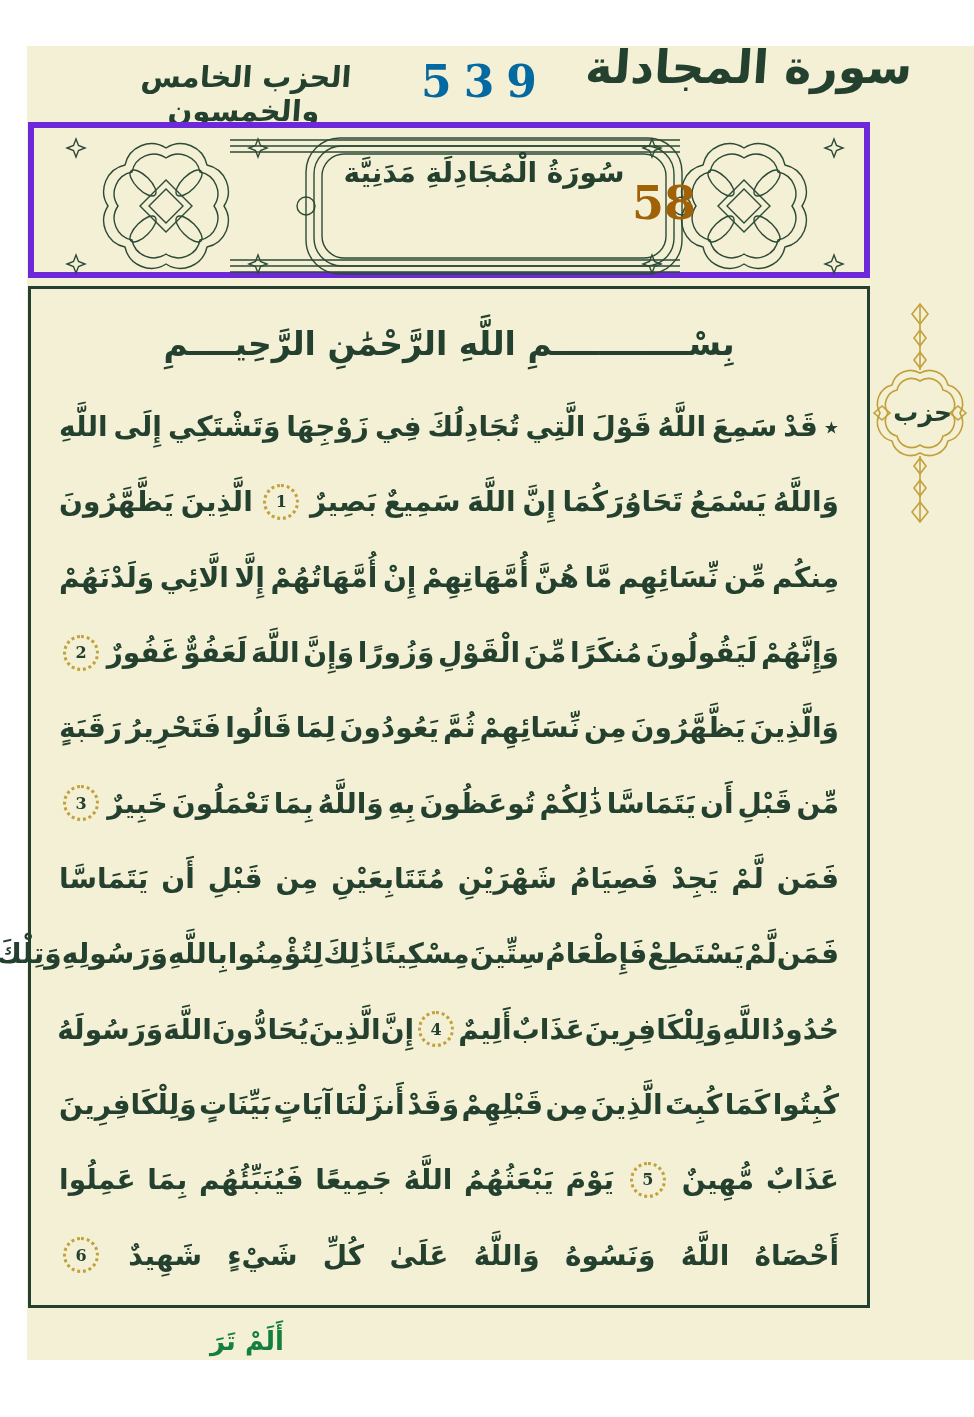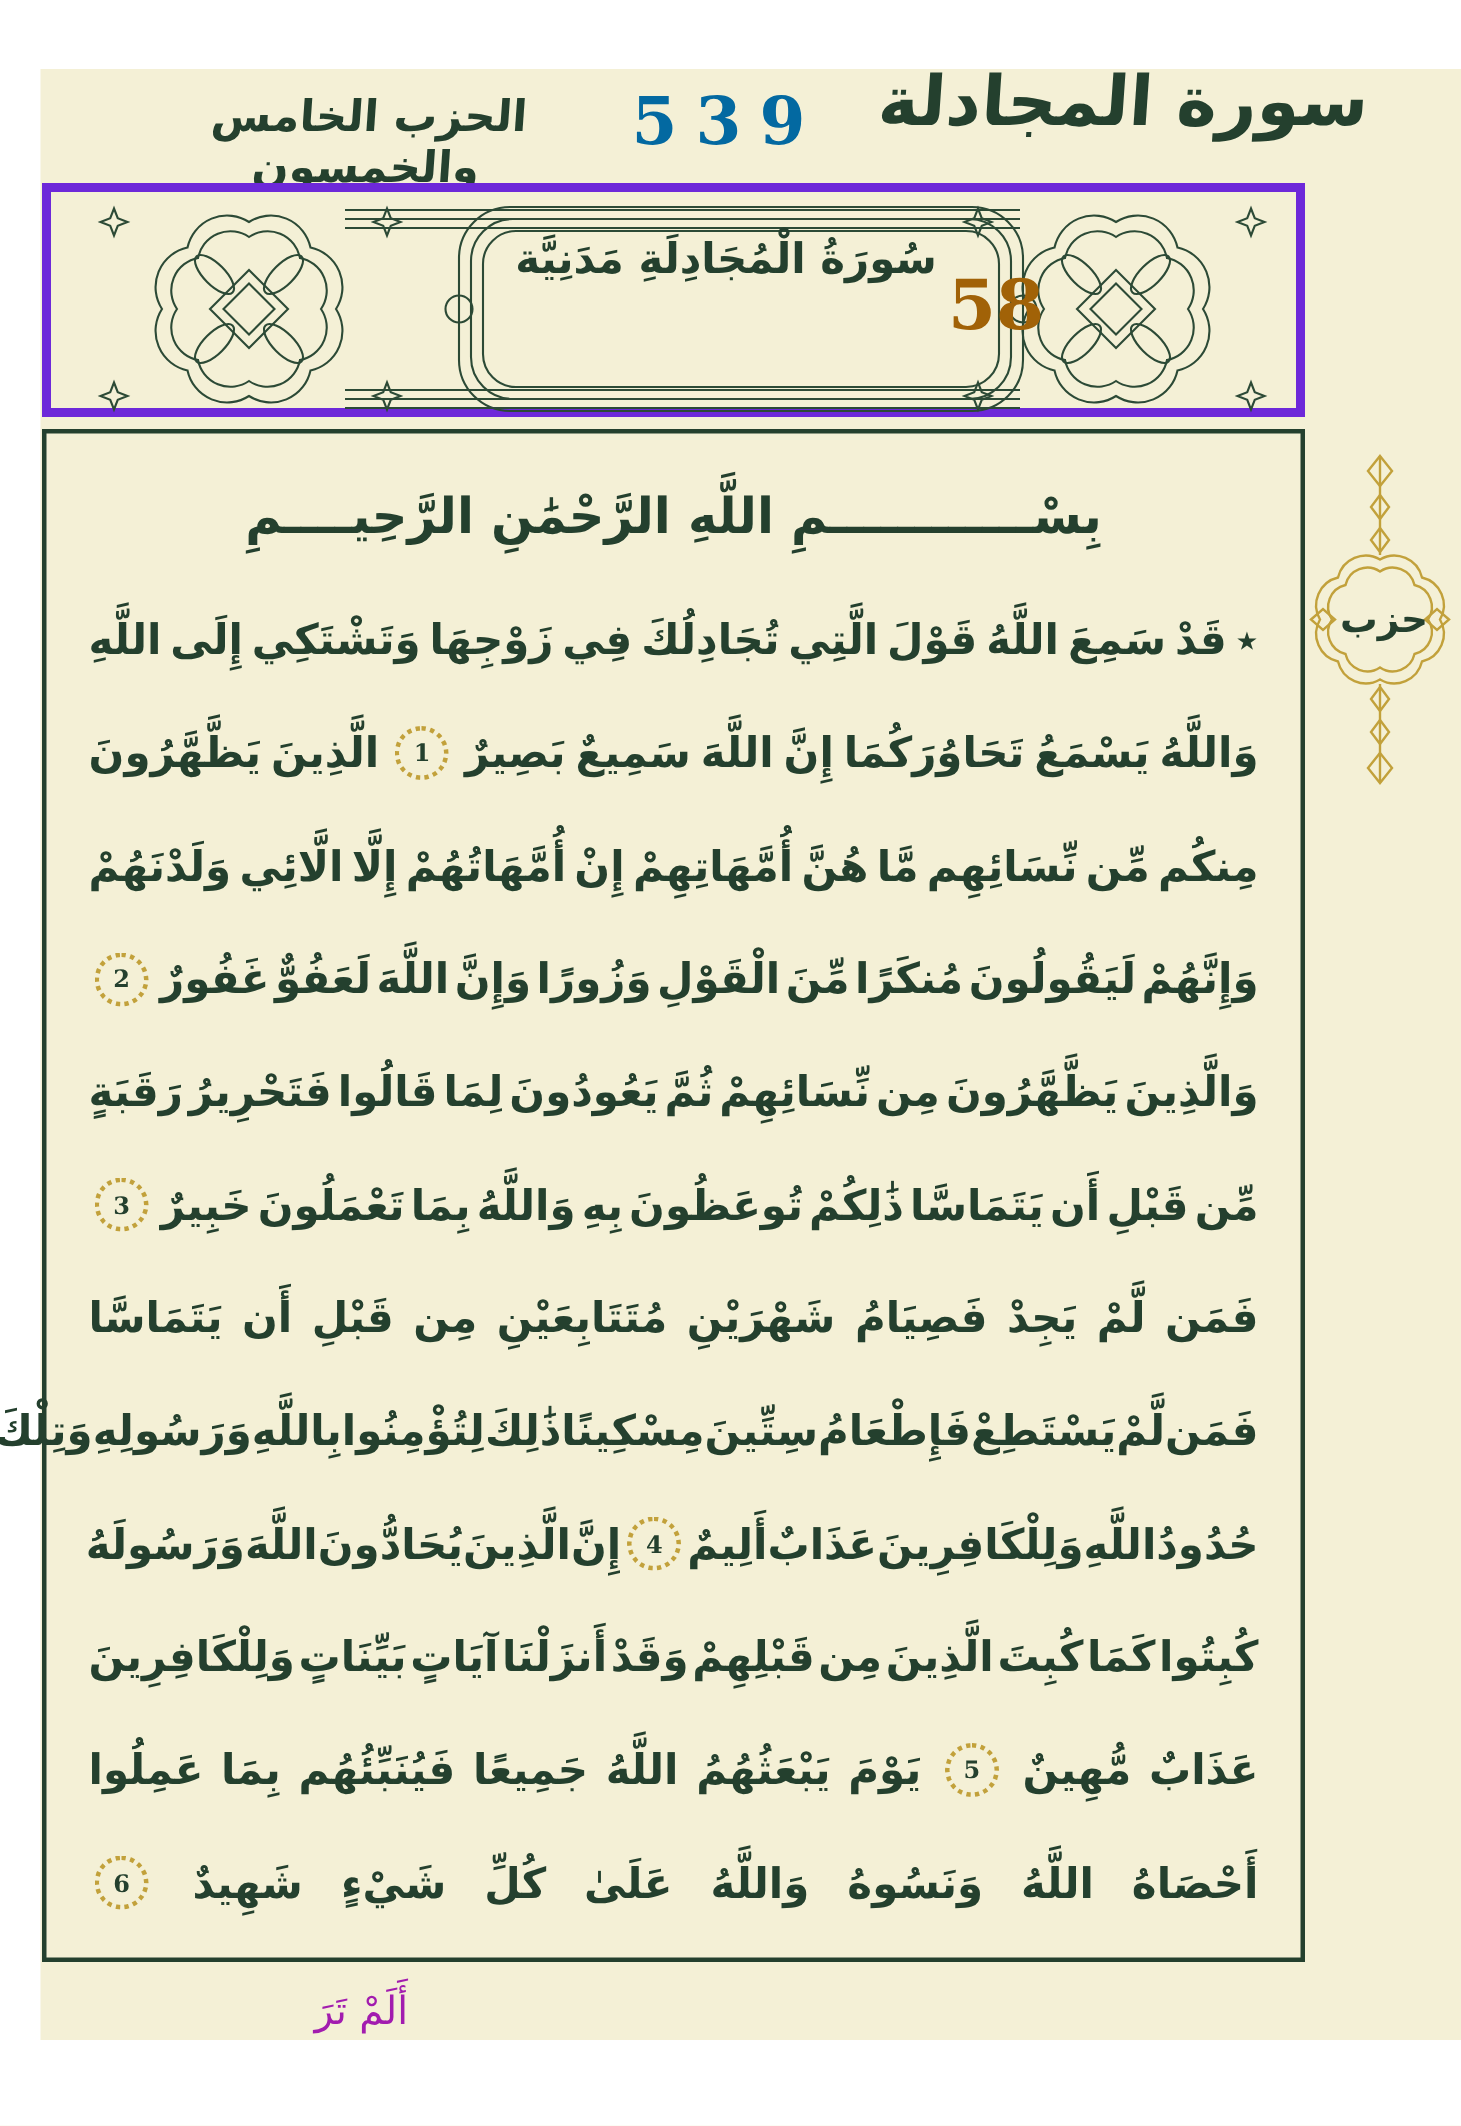--- a/index.html
+++ b/index.html
@@ -52,22 +52,22 @@
            font-family:"DejaVu Serif", serif; font-size:16px; font-weight:bold;
            color:#24402e; }
 
   
   .margin-orn { position:absolute; left:868px; top:298px; width:104px; height:230px; }
   .margin-hizb-word { position:absolute; left:890px; top:398px; width:62px;
            font-size:25px; font-weight:bold; color:#24402e;
            direction:rtl; }
 
   
-  .catchword { position:absolute; left:72px; top:1326px; width:200px;
-           font-size:26px; font-weight:normal; color:#a21caf; direction:rtl; }
+  .catchword { position:absolute; left:84px; top:1326px; width:200px;
+           font-size:26px; font-weight:bold; color:#15803d; direction:rtl; }
 </style>
 </head>
 <body>
 
 <div class="page-bg"></div>
 
 <div class="hdr-surah">سورة المجادلة</div>
 <div class="hdr-page-number">539</div>
 <div class="hdr-hizb">الحزب الخامس والخمسون</div>
 

